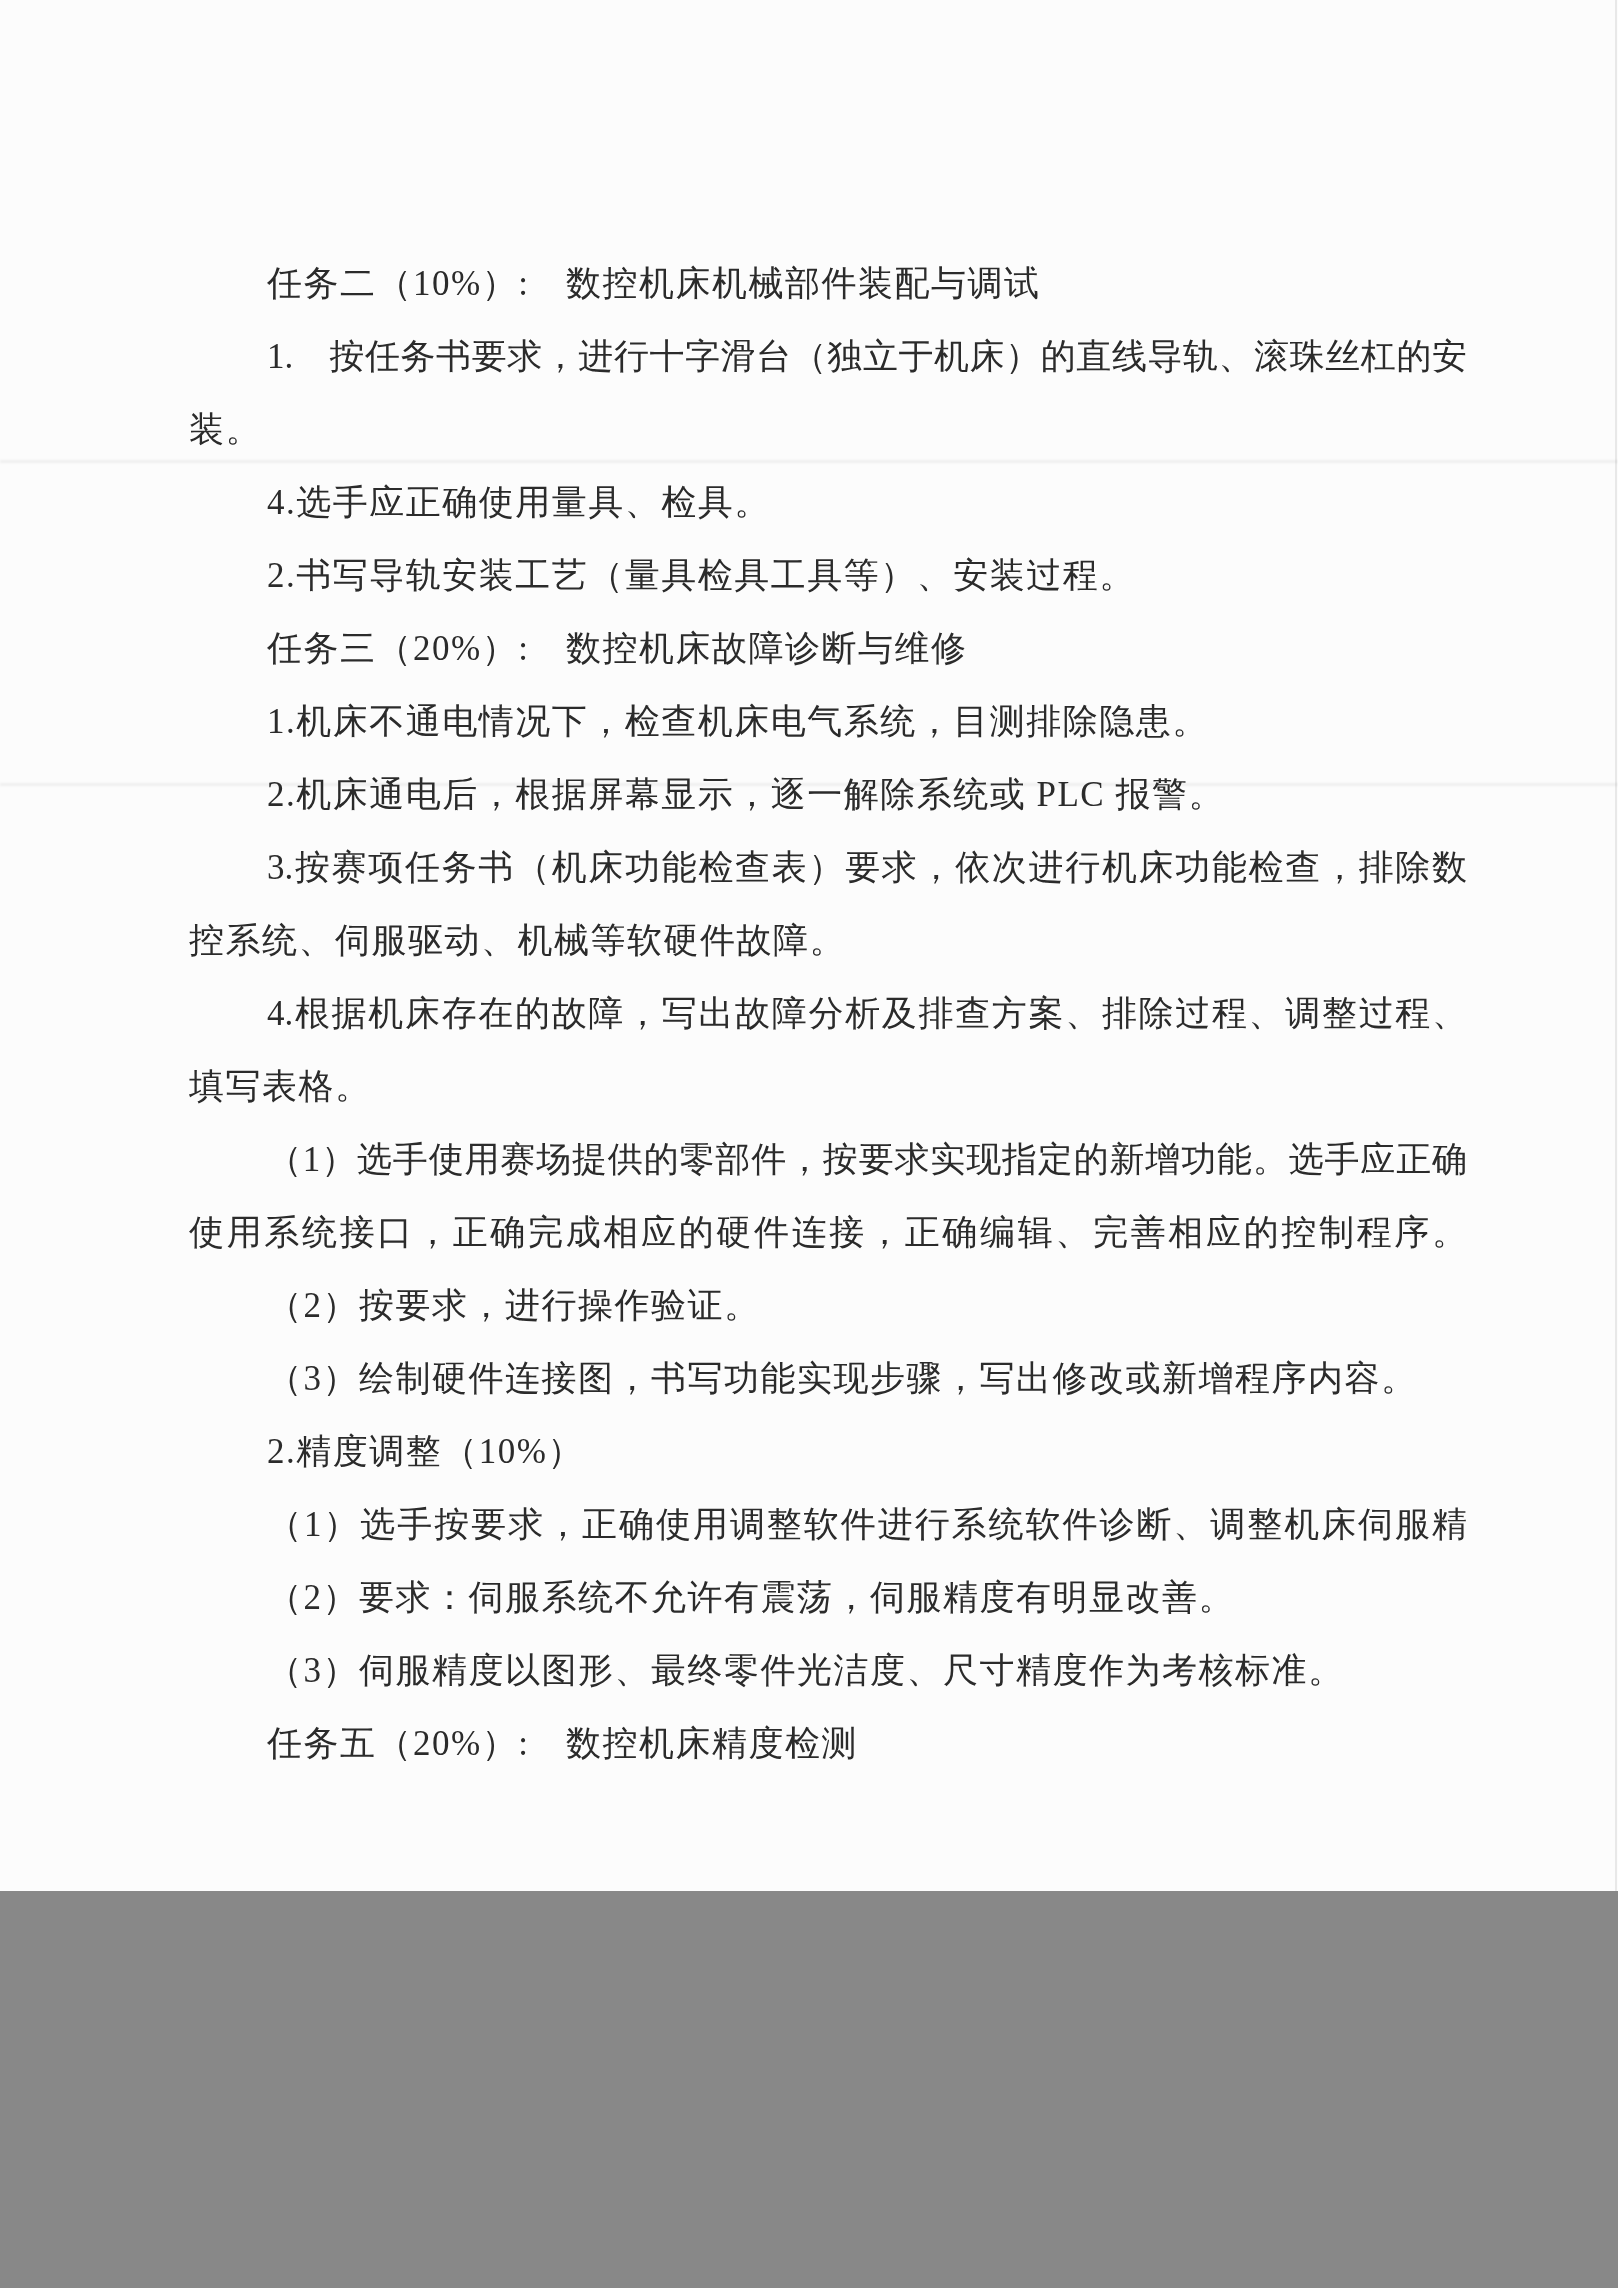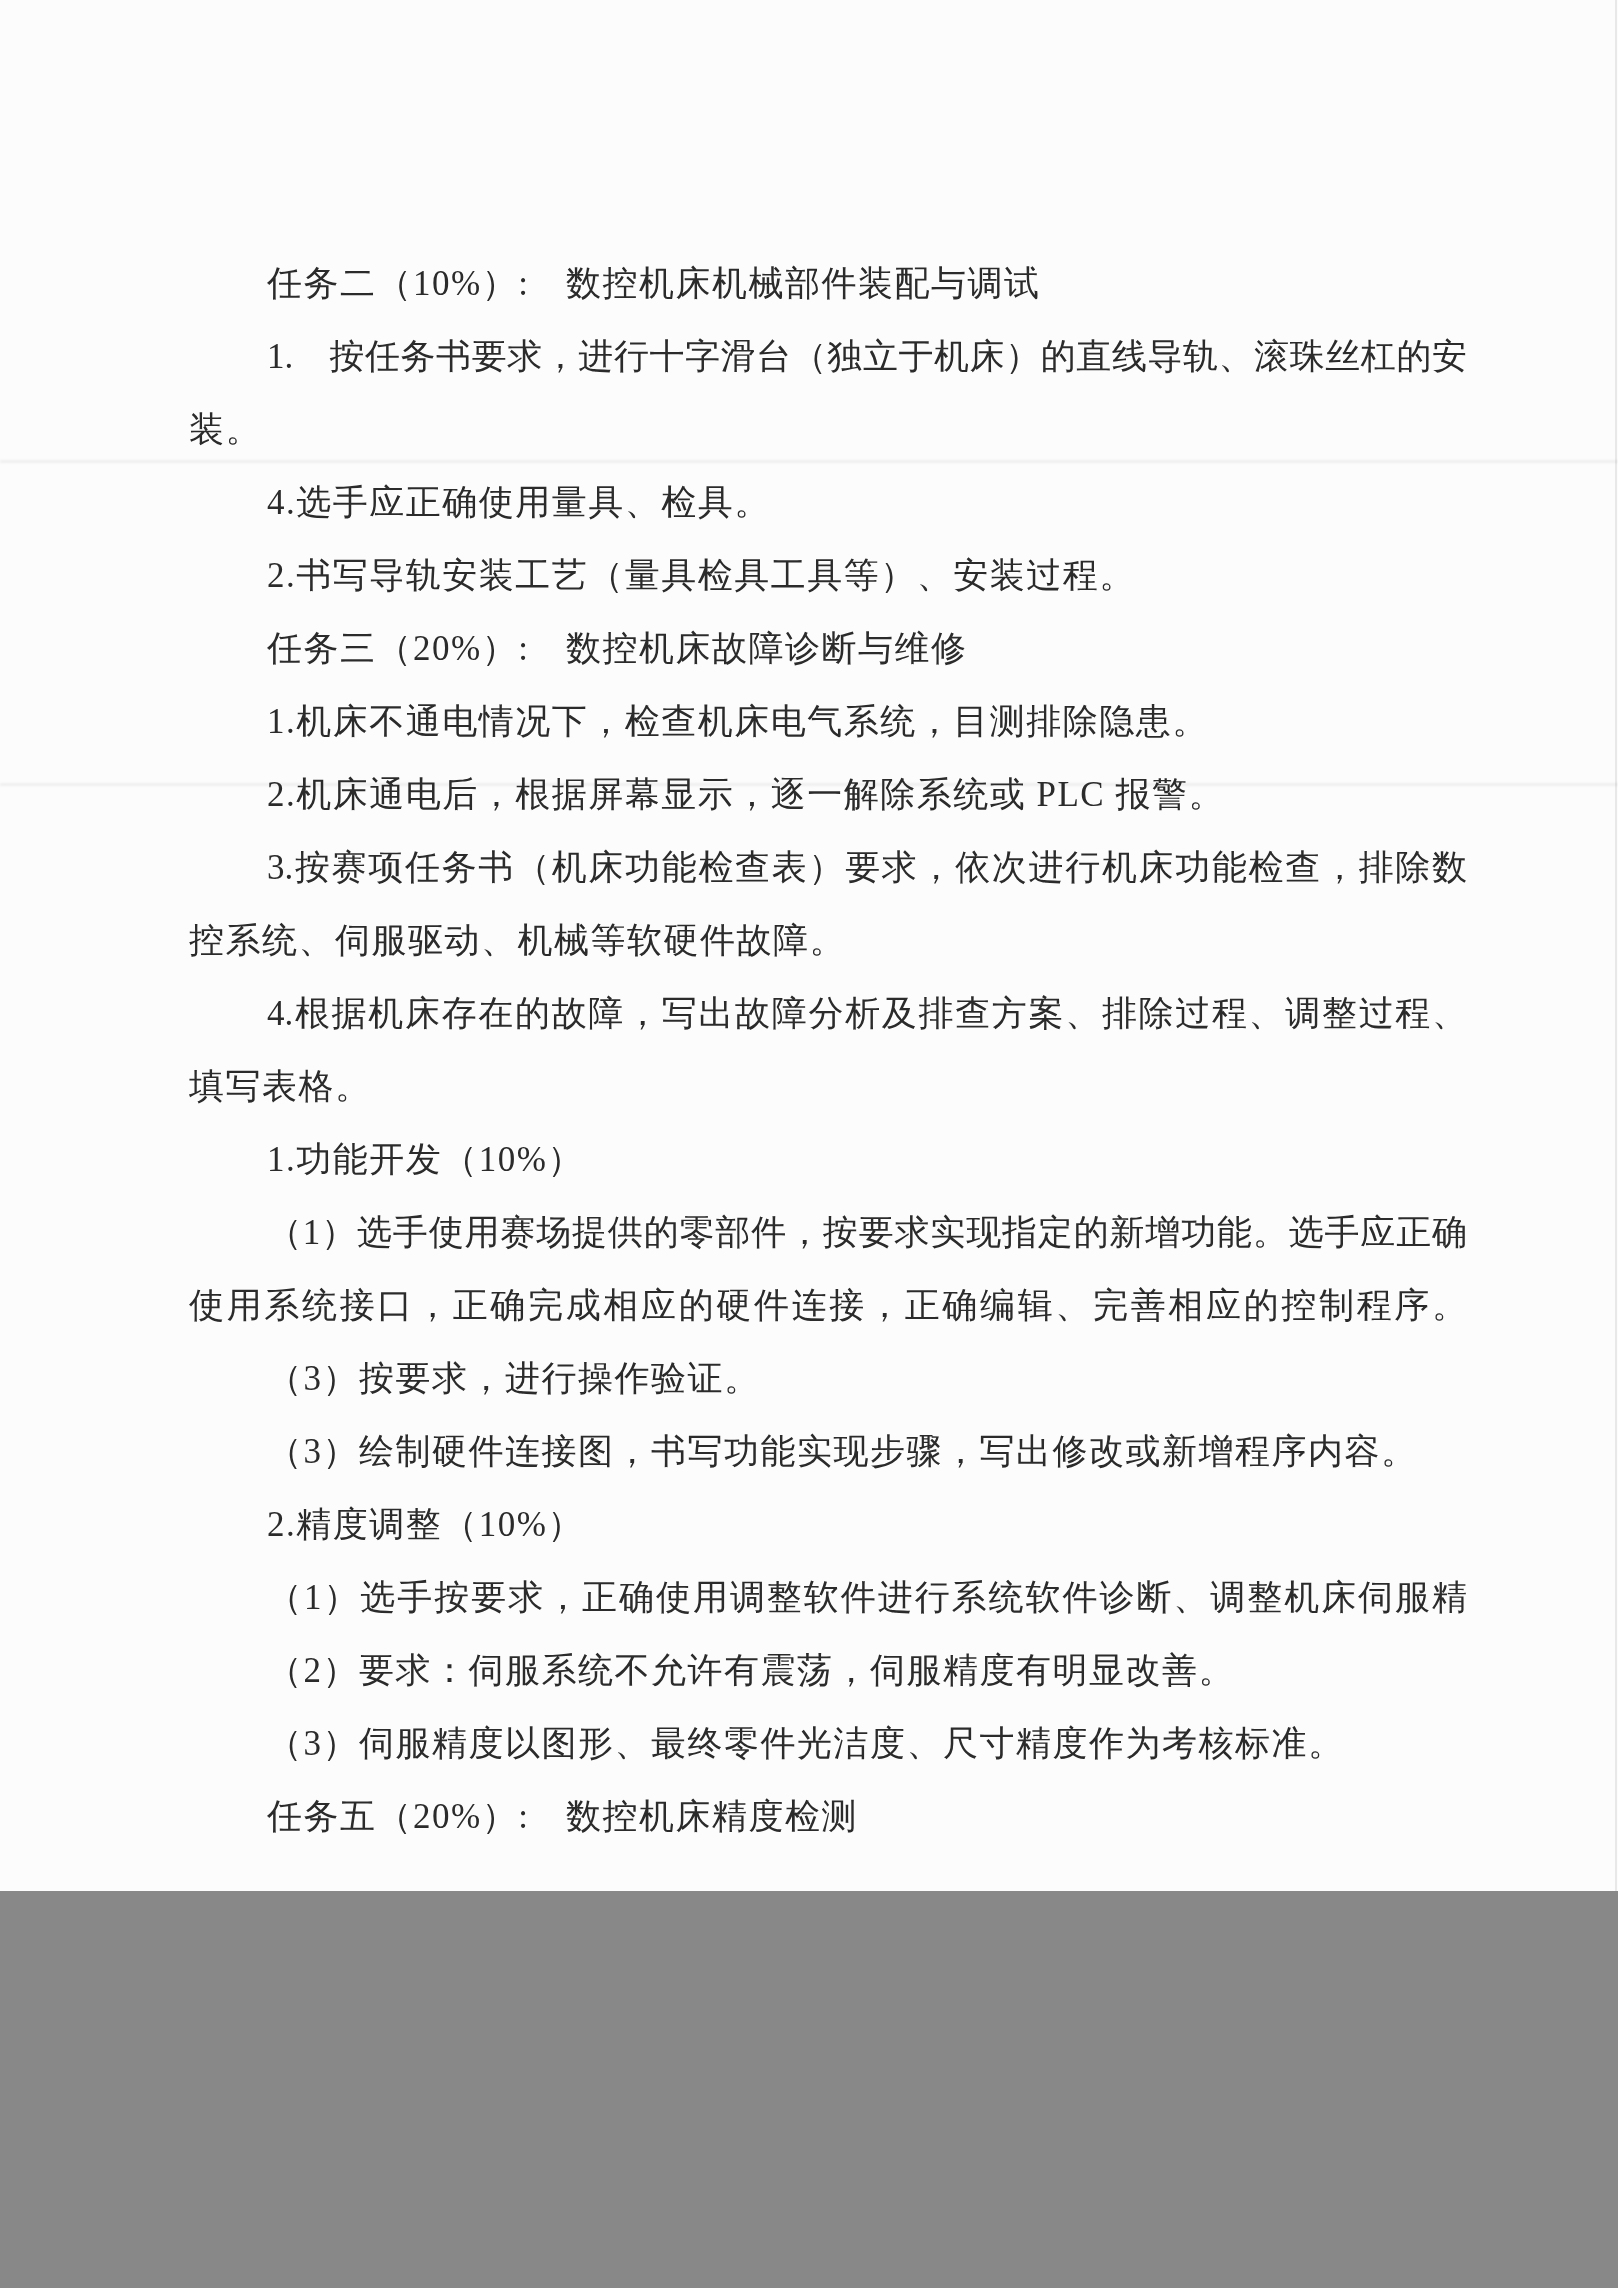--- a/index.html
+++ b/index.html
@@ -86,24 +86,23 @@
       <div class="line">装。</div>
       <div class="line indent">4.选手应正确使用量具、检具。</div>
       <div class="line indent">2.书写导轨安装工艺（量具检具工具等）、安装过程。</div>
       <div class="line indent">任务三（20%）:　数控机床故障诊断与维修</div>
       <div class="line indent">1.机床不通电情况下，检查机床电气系统，目测排除隐患。</div>
       <div class="line indent">2.机床通电后，根据屏幕显示，逐一解除系统或 PLC 报警。</div>
       <div class="line indent justify">3.按赛项任务书（机床功能检查表）要求，依次进行机床功能检查，排除数</div>
       <div class="line">控系统、伺服驱动、机械等软硬件故障。</div>
       <div class="line indent justify">4.根据机床存在的故障，写出故障分析及排查方案、排除过程、调整过程、</div>
       <div class="line">填写表格。</div>
-      <div class="line indent">1.功能开发（10%）</div>
       <div class="line indent justify">（1）选手使用赛场提供的零部件，按要求实现指定的新增功能。选手应正确</div>
       <div class="line justify">使用系统接口，正确完成相应的硬件连接，正确编辑、完善相应的控制程序。</div>
-      <div class="line indent">（3）按要求，进行操作验证。</div>
+      <div class="line indent">（2）按要求，进行操作验证。</div>
       <div class="line indent">（3）绘制硬件连接图，书写功能实现步骤，写出修改或新增程序内容。</div>
       <div class="line indent">2.精度调整（10%）</div>
       <div class="line indent justify">（1）选手按要求，正确使用调整软件进行系统软件诊断、调整机床伺服精度。</div>
       <div class="line indent">（2）要求：伺服系统不允许有震荡，伺服精度有明显改善。</div>
       <div class="line indent">（3）伺服精度以图形、最终零件光洁度、尺寸精度作为考核标准。</div>
       <div class="line indent">任务五（20%）:　数控机床精度检测</div>
     </div>
 
   <div class="pagenum">3</div>
 </div>

